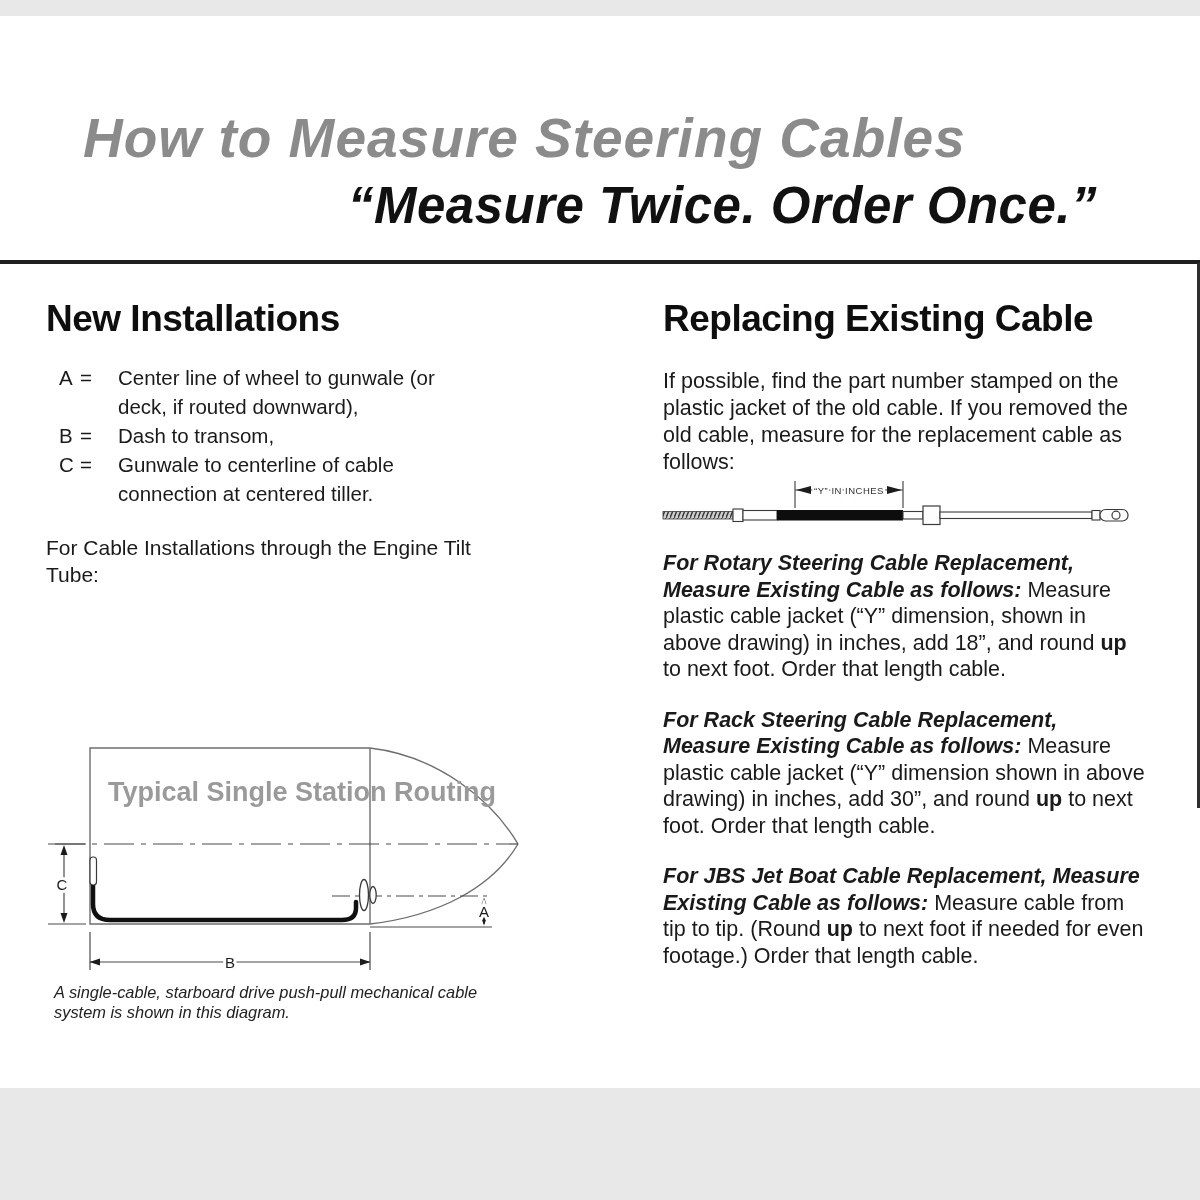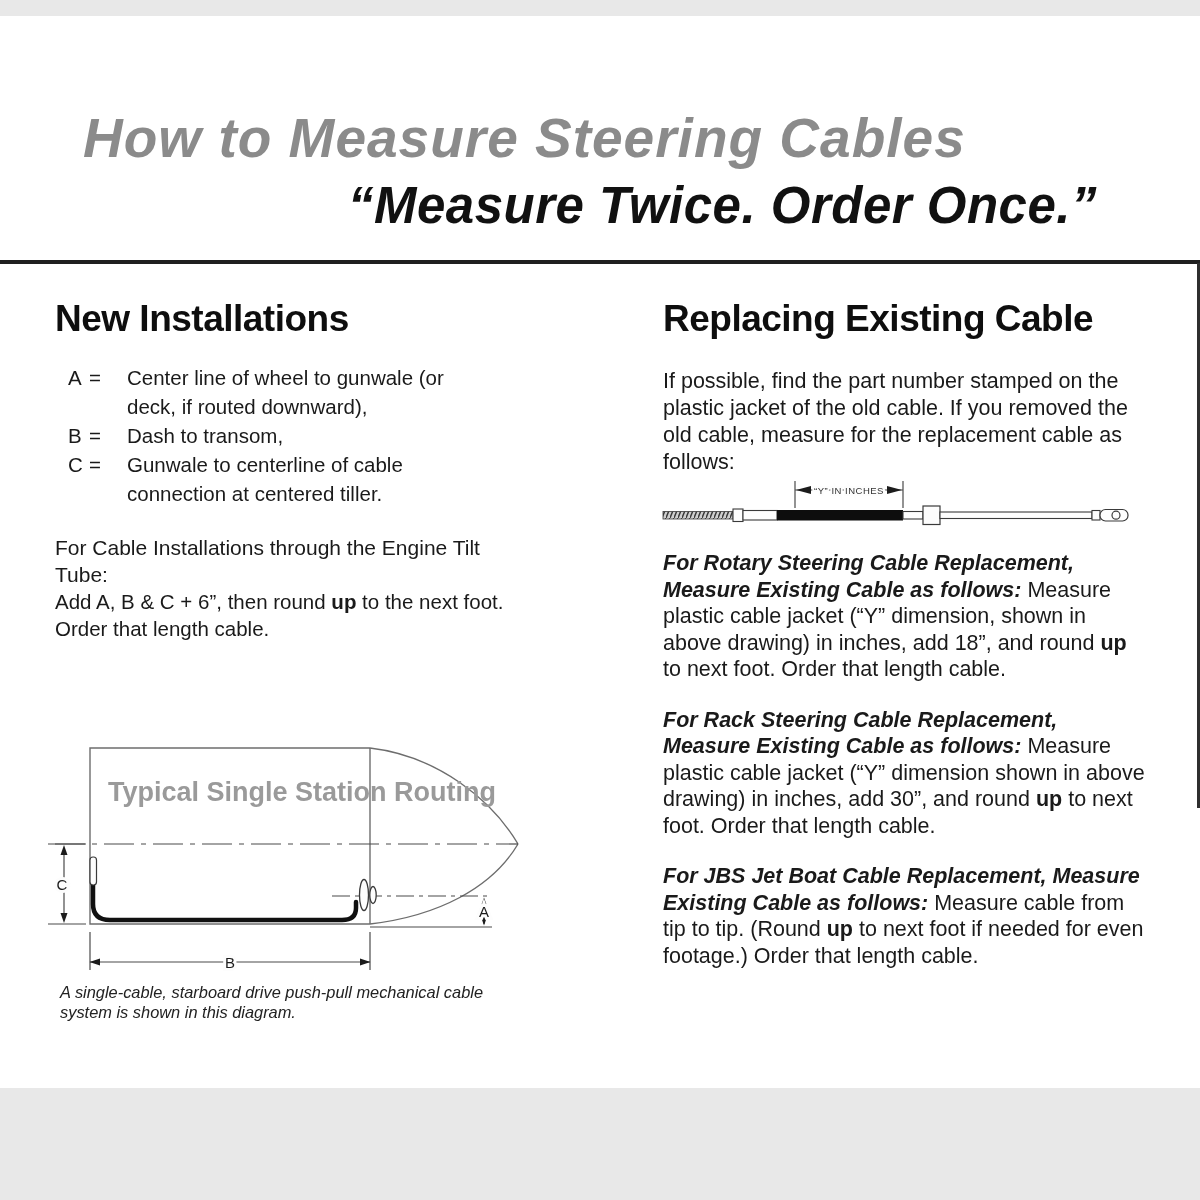--- a/index.html
+++ b/index.html
@@ -18,21 +18,21 @@
   #tagline {
     position:absolute; right:103px; top:160px;
     font-size:51px; font-style:italic; font-weight:bold;
     color:#111; letter-spacing:.5px; white-space:nowrap;
   }
   #rule { position:absolute; left:0; top:244px; width:1200px; height:4px; background:#1f1f1f; }
   #edge-right { position:absolute; right:0; top:247px; width:3px; height:545px; background:#2e2e2e; }
 
   
   .col { position:absolute; }
-  #col-left  { left:55px;  top:282px; width:505px; }
+  #col-left  { left:46px;  top:282px; width:505px; }
   #col-right { left:663px; top:282px; width:482px; }
   #col-right-sections { left:663px; top:534px; width:482px; }
 
   h1.sec-head {
     margin:0; font-size:37px; font-weight:bold; line-height:1.15;
     letter-spacing:-0.5px; color:#0e0e0e; white-space:nowrap;
   }
   .lead-italic {
     margin:24px 0 0 0; max-width:492px;
     font-size:21.5px; line-height:27px; font-weight:bold; font-style:italic;
@@ -50,21 +50,21 @@
     font-size:21px; line-height:27px; font-weight:normal;
   }
   #tilt-body { margin:0; max-width:455px; font-size:20.5px; line-height:27.5px; }
 
   
   .rsec { margin:0; font-size:21.5px; line-height:26.5px; }
   .rsec + .rsec { margin-top:24px; }
   .rsec .lead { font-weight:bold; font-style:italic; }
 
   
-  #notes { position:absolute; left:60px; top:966px; width:472px; }
+  #notes { position:absolute; left:54px; top:966px; width:472px; }
   .note { margin:0; font-size:16.4px; line-height:20px; font-style:italic; color:#222; }
   .note + .note { margin-top:13px; }
 
   
   #boat-diagram  { position:absolute; left:40px;  top:722px; width:520px; height:245px; }
   #cable-diagram { position:absolute; left:650px; top:452px; width:490px; height:78px; }
   svg { display:block; }
   .hullline { stroke:#6d6d6d; stroke-width:1.4; fill:none; }
   .thinline { stroke:#4a4a4a; stroke-width:1.2; fill:none; }
   .dimlabel {
@@ -105,21 +105,20 @@
         <span class="def-text">Dash to transom,</span>
       </div>
       <div class="def-row">
         <span class="def-letter">C</span>
         <span class="def-eq">=</span>
         <span class="def-text">Gunwale to centerline of cable connection at centered tiller.</span>
       </div>
     </div>
 
     <p id="tilt-head">For Cable Installations through the Engine Tilt Tube:</p>
-    <p id="tilt-body"><span>Add A, B &amp; C + 6”, then round </span><b>up</b><span> to the next foot. Order that length cable.</span></p>
   </div>
 
   <div id="boat-diagram">
     <svg width="520" height="245" viewBox="0 0 520 245">
 
       <path class="hullline" d="M330,10 L50,10 L50,186 L330,186"></path>
       <line class="hullline" x1="330" y1="10" x2="330" y2="186"></line>
       <path class="hullline" d="M330,10 C398,18 452,62 478,106"></path>
       <path class="hullline" d="M330,186 C398,178 452,150 478,106"></path>
 

